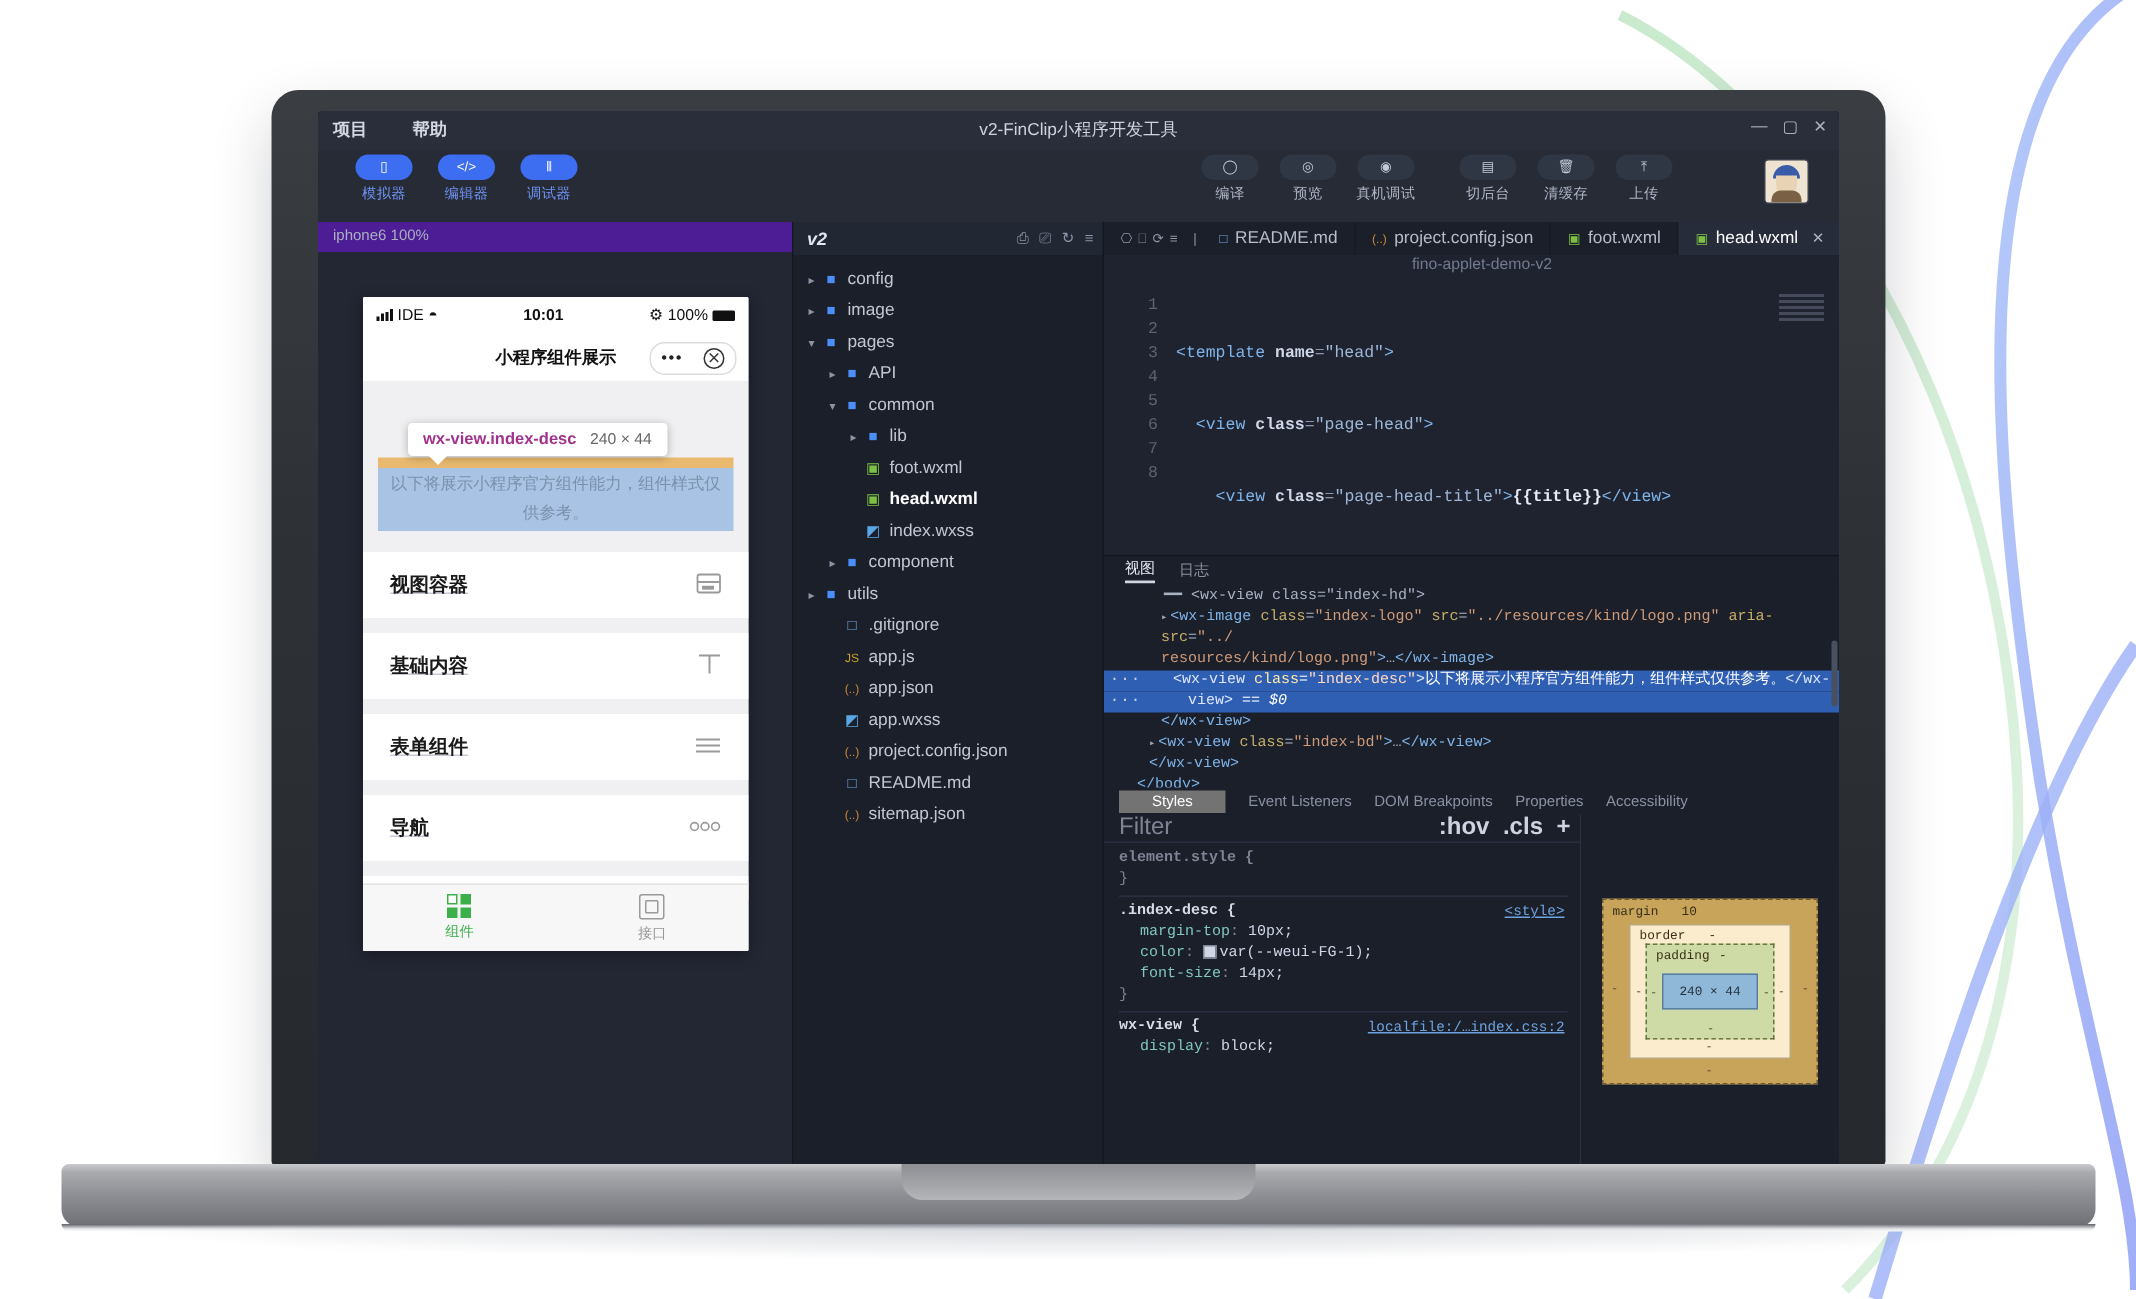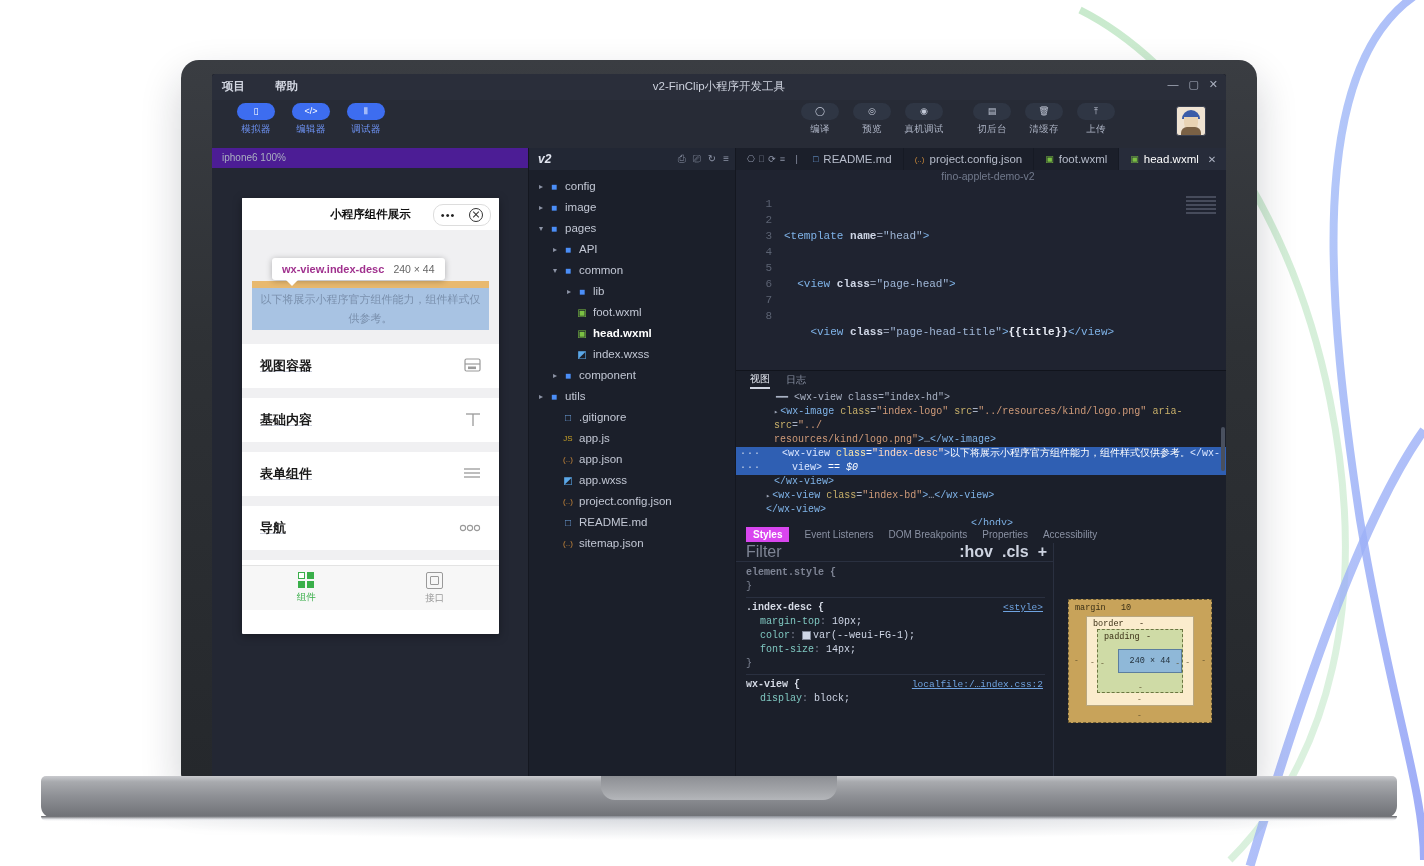--- a/index.html
+++ b/index.html
@@ -205,21 +205,21 @@
   .dl .t2{color:#7fb3e8;}
   .dl.sel .t2{color:#dce7ff;}
   .dl .a2{color:#c8b06a;}
   .dl.sel .a2{color:#ffe9a8;}
   .dl .s2{color:#cf9a78;}
   .dl.sel .s2{color:#ffd9c2;}
   .tri{color:#9aa2b4;font-size:7px;margin-right:2px;}
   .crumbs2{height:17px;display:flex;align-items:center;gap:11px;padding-left:10px;background:#232836;font-size:10px;color:#7f9fd6;}
   .crumbs2 .on{color:#ffffff;background:#2d3344;padding:1px 5px;border-radius:2px;font-weight:bold;}
   .sty-tabs{height:18px;display:flex;align-items:center;gap:15px;padding-left:10px;background:#1b1f2a;font-size:10px;color:#8a91a3;}
-  .sty-tabs .on{color:#ffffff;background:#d946ef;padding:2px 7px;font-weight:bold;}
+  .sty-tabs .on{color:#ffffff;background:#737373;padding:2px 22px;font-weight:normal;}
   .sty-body{flex:1;display:flex;min-height:0;}
   .sty-left{flex:1;min-width:0;display:flex;flex-direction:column;border-right:1px solid #2a3040;}
   .filter{
     height:18px;display:flex;align-items:center;background:#1b1f2a;border-bottom:1px solid #2a3040;
     padding:0 6px 0 10px;font-size:16px;color:#7e out;
   }
   .filter{color:#7e8494;}
   .filter .fi{flex:1;}
   .filter .fr{display:flex;gap:9px;align-items:center;color:#cdd3e0;font-weight:bold;}
   .css{
@@ -235,21 +235,21 @@
   .swatch{display:inline-block;width:7px;height:7px;background:#cfd6e6;border:1px solid #7e8494;vertical-align:middle;margin-right:2px;}
   .boxmodel{width:172px;background:#1b1f2a;display:flex;align-items:center;justify-content:center;}
   .bm{
     width:142px;height:122px;background:#c8a35a;border:1px dashed #6b5a34;
     display:flex;align-items:center;justify-content:center;position:relative;
     font-family:"Liberation Mono","DejaVu Sans Mono",monospace;font-size:8.5px;color:#3a2f15;
   }
   .bm-lab{position:absolute;left:6px;top:3px;}
   .bm-num{position:absolute;left:52px;top:3px;}
   .bm2{width:106px;height:88px;background:#fbeccd;border:1px solid #b9a77f;display:flex;align-items:center;justify-content:center;position:relative;}
-  .bm3{width:84px;height:62px;background:#cfdba6;border:1px dashed #6b7540;display:flex;align-items:center;justify-content:flex-end;position:relative;}
+  .bm3{width:84px;height:62px;background:#cfdba6;border:1px dashed #6b7540;display:flex;align-items:center;justify-content:center;position:relative;}
   .bm4{width:62px;height:22px;background:#8fb8d8;border:1px solid #5c7e9e;display:flex;align-items:center;justify-content:center;color:#24333f;font-size:8.5px;}
   .dashx{position:absolute;color:#5b4d2b;font-size:8px;}
   .scroll-v{position:absolute;right:1px;width:4px;background:#49505f;border-radius:2px;}
 </style>
 </head>
 <body>
 
 <svg class="bg-deco" width="1424" height="866">
   <defs>
     <linearGradient id="gblue" x1="0" y1="0" x2="1" y2="1">
@@ -336,20 +336,38 @@
           <div class="av-body"></div>
         </div>
       </div>
 
       <div class="main">
 
         <div class="sim-pane">
           <div class="sim-head">iphone6 100%</div>
 
           <div class="phone">
+            <div class="ph-status">
+              <div class="left">
+                <span class="bars">
+                    <i></i>
+                    <i></i>
+                    <i></i>
+                    <i></i>
+                  </span>
+                <span>IDE</span>
+                <span>◓</span>
+              </div>
+              <div class="mid">10:01</div>
+              <div class="right">
+                <span>⚙</span>
+                <span>100%</span>
+                <span class="batt"></span>
+              </div>
+            </div>
 
             <div class="ph-nav">
               <div class="t">小程序组件展示</div>
               <div class="ph-caps">
                 <span class="dots">•••</span>
                 <span class="circ"></span>
               </div>
             </div>
 
             <div class="ph-body">
@@ -602,21 +620,21 @@
 
             <div class="dom">
               <div class="dl ghost" style="padding-left:40px;">━━ &lt;wx-view class="index-hd"&gt;</div>
               <div class="dl" style="padding-left:38px;"><span class="tri">▸</span><span class="t2">&lt;wx-image</span> <span class="a2">class</span>=<span class="s2">"index-logo"</span> <span class="a2">src</span>=<span class="s2">"../resources/kind/logo.png"</span> <span class="a2">aria-src</span>=<span class="s2">"../</span></div>
               <div class="dl" style="padding-left:38px;"><span class="s2">resources/kind/logo.png"</span><span class="t2">&gt;</span>…<span class="t2">&lt;/wx-image&gt;</span></div>
               <div class="dl sel" style="padding-left:46px;"><span class="t2">&lt;wx-view</span> <span class="a2">class</span>=<span class="s2">"index-desc"</span><span class="t2">&gt;</span><span>以下将展示小程序官方组件能力，组件样式仅供参考。</span><span class="t2">&lt;/wx-</span></div>
               <div class="dl sel" style="padding-left:56px;"><span class="t2">view&gt;</span> == <i>$0</i></div>
               <div class="dl" style="padding-left:38px;"><span class="t2">&lt;/wx-view&gt;</span></div>
               <div class="dl" style="padding-left:30px;"><span class="tri">▸</span><span class="t2">&lt;wx-view</span> <span class="a2">class</span>=<span class="s2">"index-bd"</span><span class="t2">&gt;</span>…<span class="t2">&lt;/wx-view&gt;</span></div>
               <div class="dl" style="padding-left:30px;"><span class="t2">&lt;/wx-view&gt;</span></div>
-              <div class="dl" style="padding-left:22px;text-align:center;"><span class="t2">&lt;/body&gt;</span></div>
+              <div class="dl" style="padding-left:22px;"><span class="t2">&lt;/body&gt;</span></div>
 
               <div class="scroll-v" style="top:38px;height:44px;"></div>
             </div>
 
 
             <div class="sty-tabs" id="stytabs">
                 <span class="on">Styles</span>
                 <span class="">Event Listeners</span>
                 <span class="">DOM Breakpoints</span>
                 <span class="">Properties</span>

